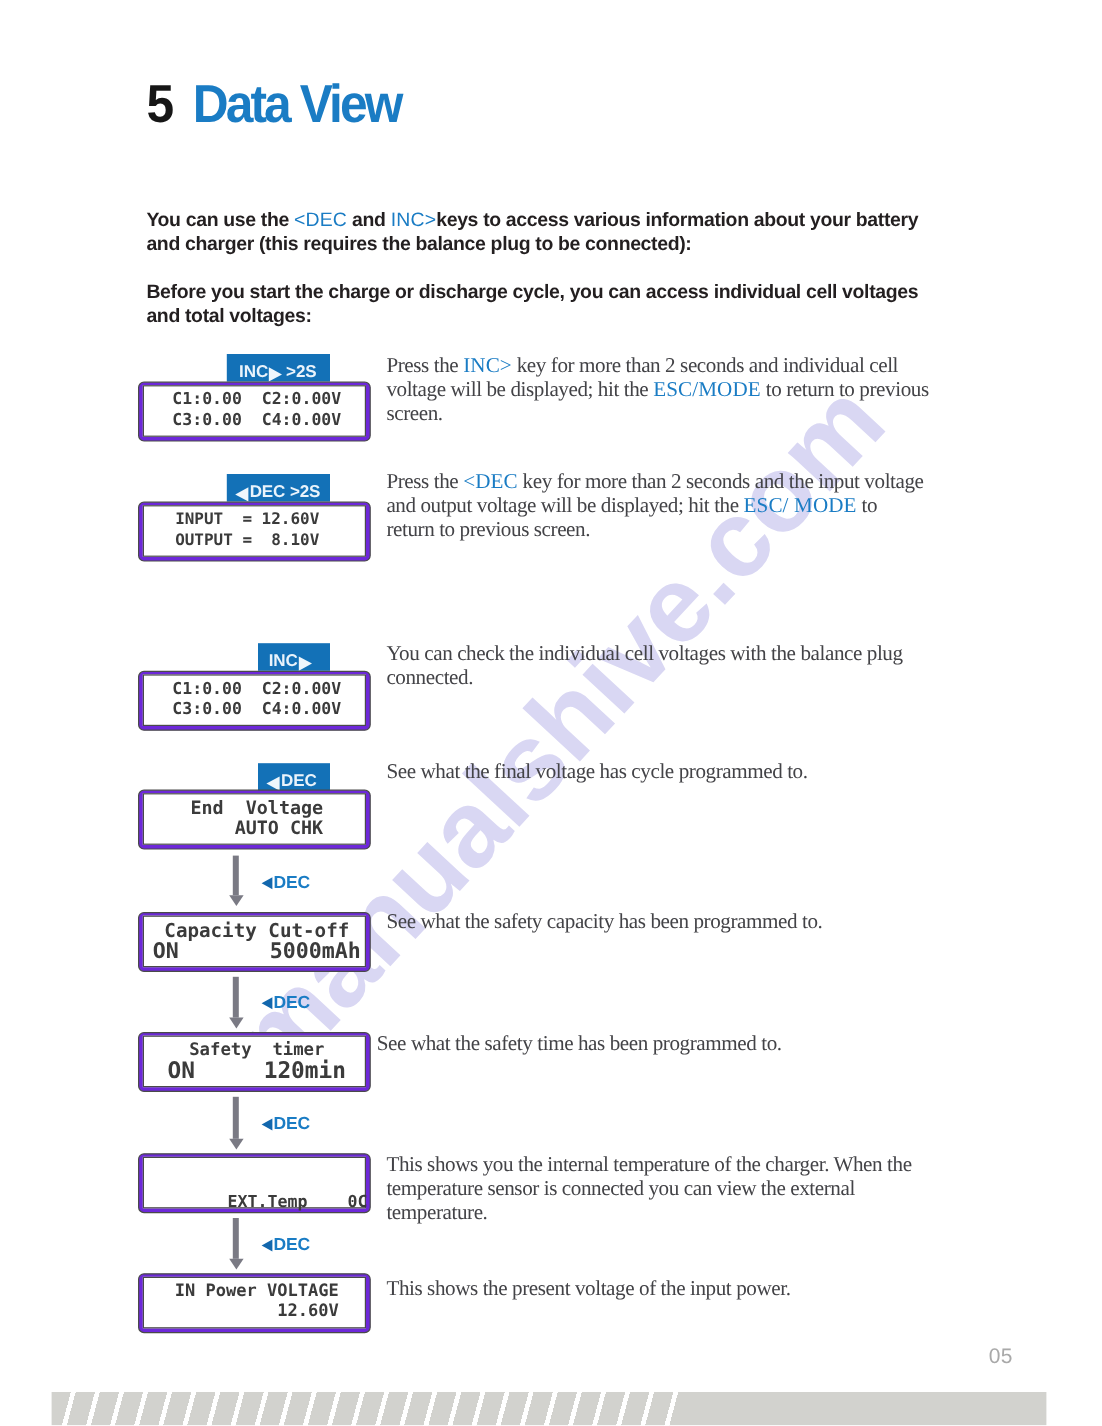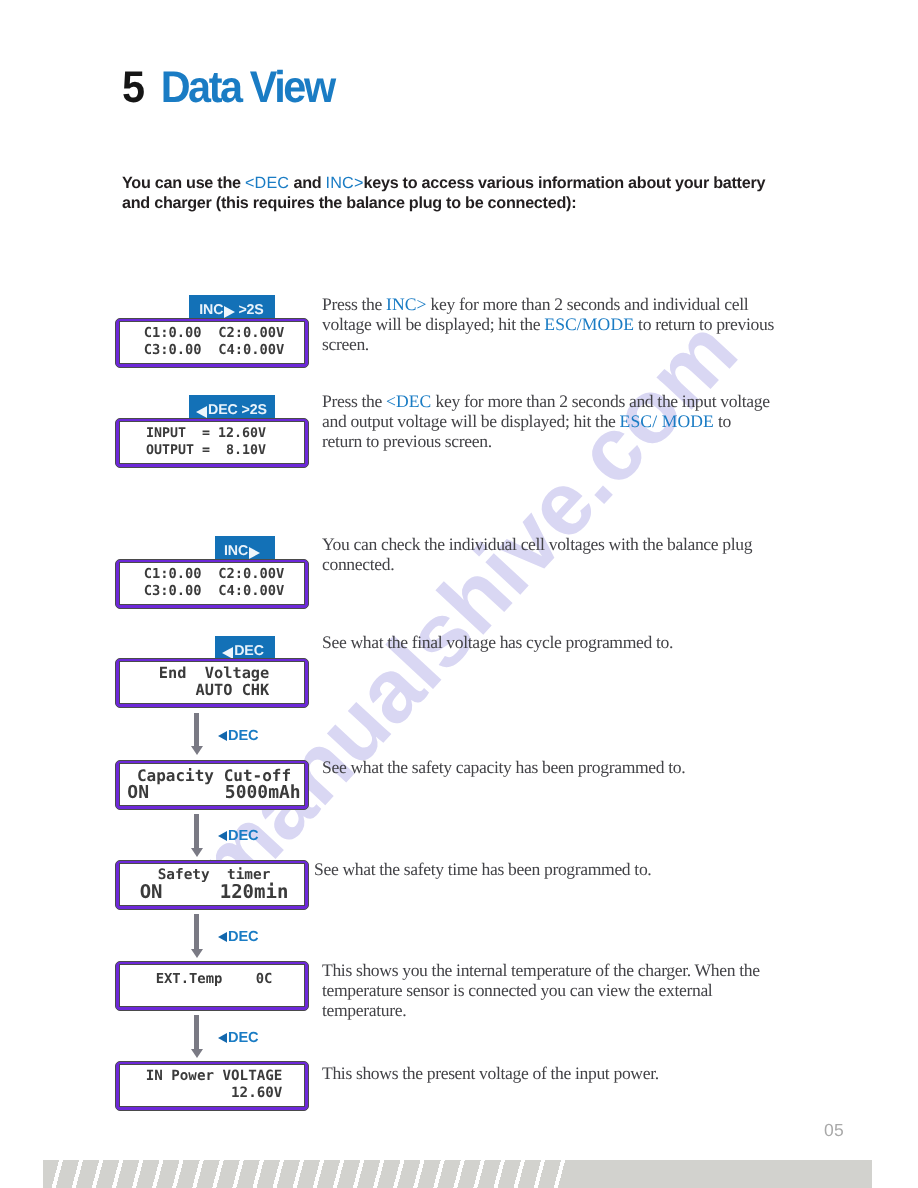--- a/index.html
+++ b/index.html
@@ -21,21 +21,21 @@
 .para .bl{color:#1a7cc4;font-weight:400;letter-spacing:0.15px;}
 .rpara{position:absolute;color:#434347;font-size:17.6px;font-weight:400;line-height:20.2px;letter-spacing:-0.35px;font-family:Liberation Serif, serif;}
 .rpara .bl{color:#1a7cc4;font-weight:400;letter-spacing:0.1px;}
 
 
 .lcd{position:absolute;box-sizing:border-box;width:194px;height:50.5px;border:1.5px solid #4a4a4a;border-radius:5px;background:#6d28d9;}
 .lcd>.in{position:absolute;left:2.8px;top:2.8px;right:2.8px;bottom:2.8px;box-sizing:border-box;border:1.5px solid #4a4a4a;background:#fff;}
 .lcd .ln{position:absolute;left:2px;width:100%;text-align:center;font-family:"DejaVu Sans Mono",monospace;font-size:13.8px;font-weight:700;line-height:17px;color:#3b3b3b;white-space:pre;letter-spacing:0px;}
 .lcd .ln1{top:3px;}
 .lcd .ln2{top:20px;}
-.lcd .lnc{top:6px;}
+.lcd .lnc{top:29px;text-align:right;}
 
 
 .tab{position:absolute;box-sizing:border-box;height:23.3px;background:#1371b7;color:#e9f3fb;font-size:14.2px;font-weight:700;display:flex;align-items:flex-end;justify-content:center;white-space:nowrap;letter-spacing:-0.1px;}
 .tri-r{display:inline-block;width:0;height:0;border-left:11px solid #eef6fc;border-top:6.5px solid transparent;border-bottom:6.5px solid transparent;margin:0 3px 0 1px;}
 .tri-l{display:inline-block;width:0;height:0;border-right:11px solid #eef6fc;border-top:6.5px solid transparent;border-bottom:6.5px solid transparent;margin:0 1px 0 0;}
 
 
 .dec{position:absolute;display:flex;align-items:center;color:#1a7cc4;font-size:14.6px;font-weight:700;white-space:nowrap;letter-spacing:-0.15px;}
 .dec .tri{display:inline-block;width:0;height:0;border-right:9px solid #1267ad;border-top:5.5px solid transparent;border-bottom:5.5px solid transparent;margin-right:1px;}
 
@@ -58,20 +58,21 @@
 <div class="page">
   <div class="wm">
     <div class="wmtext">manualshive.com</div>
   </div>
 
   <div class="title">
     <span class="num">5</span><span class="name">Data View</span>
   </div>
 
   <div class="para" id="p1" style="left:122px;top:173px;width:662px"><span>You can use the </span><span class="bl">&lt;DEC</span><span> and </span><span class="bl">INC&gt;</span><span>keys to access various information about your battery and charger (this requires the balance plug to be connected):</span></div>
+  <div class="para" id="p2" style="left:122px;top:233px;width:662px">Before you start the charge or discharge cycle, you can access individual cell voltages and total voltages:</div>
 
   <div id="screens">
       <div class="tab" style="left:188.5px;top:295px;width:86px">
         <span>INC</span>
         <span class="tri-r"></span>
         <span>&gt;2S</span>
       </div>
       <div class="lcd" style="left:115px;top:317.5px">
         <div class="in">
           <div class="ln ln1" style="font-size:13.75px">C1:0.00  C2:0.00V</div>

